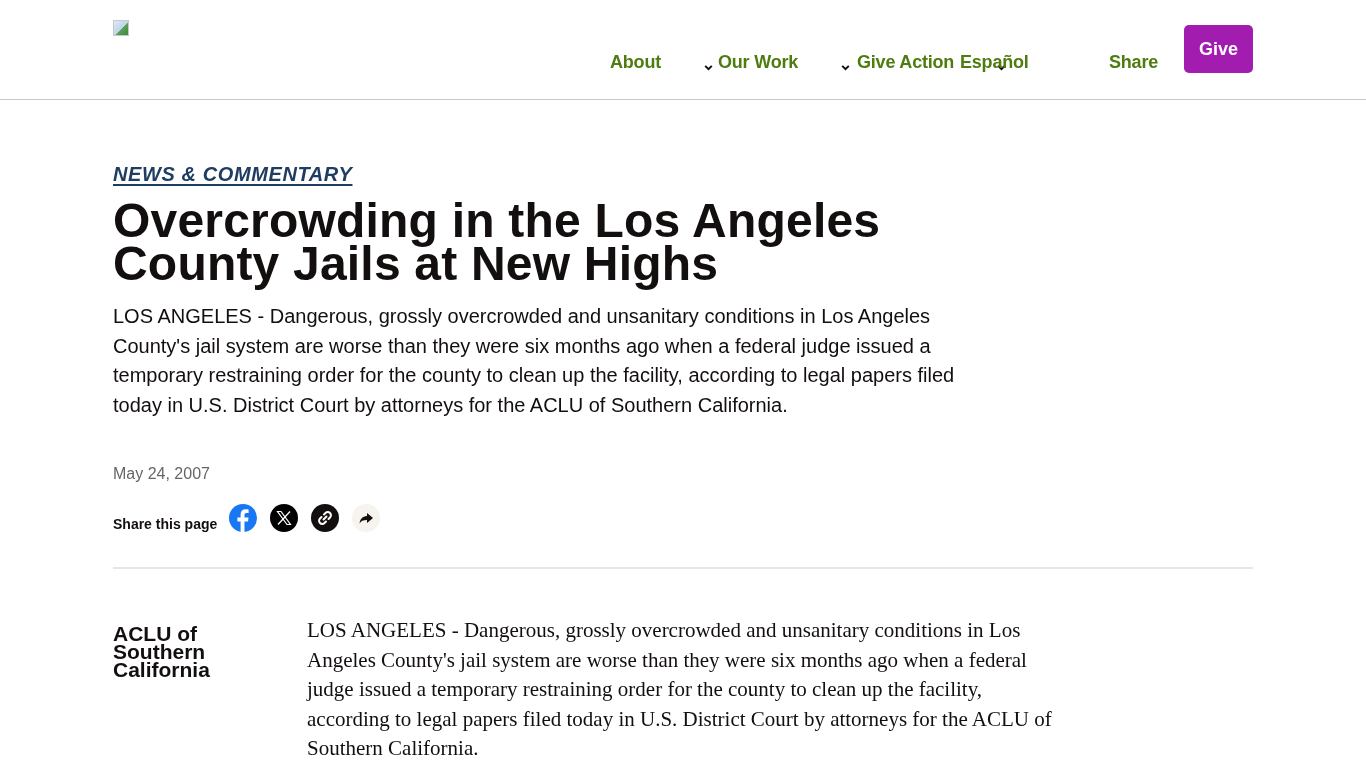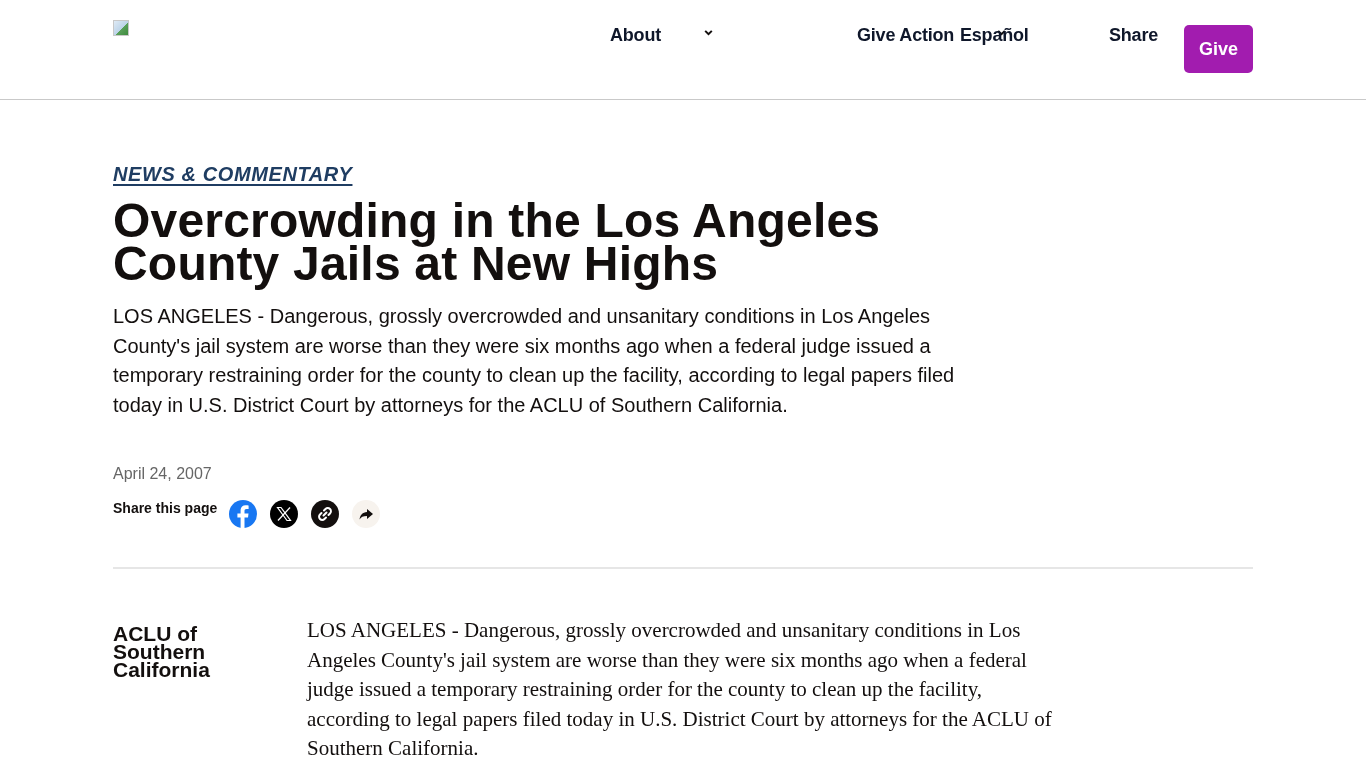--- a/index.html
+++ b/index.html
@@ -2,44 +2,50 @@
 <html><head>
 <meta charset="utf-8">
 <style>
   * { box-sizing: border-box; margin: 0; padding: 0; }
   html, body { width: 1366px; height: 768px; overflow: hidden; background: #fff; }
   body { font-family: "Liberation Sans", sans-serif; color: #130f0e; position: relative; }
 
   .header { position: absolute; left: 0; top: 0; width: 1366px; height: 100px; border-bottom: 1px solid #c9c9c9; }
   .logo { position: absolute; left: 113px; top: 20px; width: 16px; height: 16px; border: 1px solid #c8c8c8; background: linear-gradient(135deg,#dfeaf5 0%,#bcd3e8 55%,#5aa05a 56%,#3e8a3e 100%); }
   .nav { position: absolute; top: 25px; left: 0; height: 48px; width: 1366px; }
-  .nav-item { position: absolute; top: 0; height: 48px; display: flex; align-items: flex-start; font-weight: bold; font-size: 18px; color: #0f172a; cursor: pointer; letter-spacing: -0.2px; gap: 35px; }
+  .nav-item { position: absolute; top: 0; height: 48px; display: flex; align-items: flex-end; font-weight: bold; font-size: 18px; color: #4d7c0f; cursor: pointer; letter-spacing: -0.2px; gap: 35px; }
   .chev { display: inline-block; width: 11px; height: 11px; margin-left: 7px; margin-top: 2px; }
   .give { position: absolute; left: 1184px; top: 25px; width: 69px; height: 48px; background: #a21caf; color: #fff; border-radius: 5px; font-weight: bold; font-size: 18px; display: flex; align-items: center; justify-content: center; }
 
   .kicker { position: absolute; left: 113px; top: 163px; font-size: 20px; font-weight: bold; color: #1f3d62; text-decoration: underline; text-underline-offset: 3px; letter-spacing: 0.6px; font-style: italic; }
   .title { position: absolute; left: 113px; top: 199px; width: 880px; font-size: 48px; line-height: 43px; font-weight: bold; color: #130f0e; letter-spacing: 0.2px; }
   .summary { position: absolute; left: 113px; top: 302px; width: 860px; font-size: 20px; line-height: 29.5px; color: #130f0e; }
   .date { position: absolute; left: 113px; top: 465px; font-size: 16px; color: #666; }
-  .share { position: absolute; left: 113px; top: 500px; height: 32px; display: flex; align-items: flex-start; }
+  .share { position: absolute; left: 113px; top: 500px; height: 32px; display: flex; align-items: flex-end; }
   .share-label { font-size: 14px; font-weight: bold; color: #130f0e; margin-right: 12px; }
   .share-btn { width: 28px; height: 28px; border-radius: 50%; display: flex; align-items: center; justify-content: center; margin-right: 13px; cursor: pointer; }
   .divider { position: absolute; left: 113px; top: 567px; width: 1140px; height: 2px; background: #e6e6e6; }
 
   .byline { position: absolute; left: 113px; top: 625px; width: 180px; font-size: 21px; line-height: 18px; font-weight: bold; color: #130f0e; }
   .body { position: absolute; left: 307px; top: 616px; width: 760px; font-family: "Liberation Serif", serif; font-size: 21px; line-height: 29.5px; color: #130f0e; }
 </style>
 </head>
 <body>
 
 <div class="header">
   <div class="logo" title="ACLU logo (broken image)"></div>
   <div class="nav">
     <div class="nav-item" style="left:610px">
       <span>About</span>
+      <svg class="chev" viewBox="0 0 10 10">
+          <path d="M2 3.5 L5 6.5 L8 3.5" stroke="#130f0e" stroke-width="1.8" fill="none"></path>
+        </svg>
+    </div>
+    <div class="nav-item" style="left:718px">
+      <span>Our Work</span>
       <svg class="chev" viewBox="0 0 10 10">
           <path d="M2 3.5 L5 6.5 L8 3.5" stroke="#130f0e" stroke-width="1.8" fill="none"></path>
         </svg>
     </div>
     <div class="nav-item" style="left:857px">
       <span>Give Action</span>
       <svg class="chev" viewBox="0 0 10 10">
           <path d="M2 3.5 L5 6.5 L8 3.5" stroke="#130f0e" stroke-width="1.8" fill="none"></path>
         </svg>
     </div>
@@ -49,21 +55,21 @@
     <div class="nav-item" style="left:1109px">
       <span>Share</span>
     </div>
   </div>
   <div class="give">Give</div>
 </div>
 
 <a class="kicker">NEWS &amp; COMMENTARY</a>
 <h1 class="title">Overcrowding in the Los Angeles County Jails at New Highs</h1>
 <p class="summary">LOS ANGELES - Dangerous, grossly overcrowded and unsanitary conditions in Los Angeles County's jail system are worse than they were six months ago when a federal judge issued a temporary restraining order for the county to clean up the facility, according to legal papers filed today in U.S. District Court by attorneys for the ACLU of Southern California.</p>
-<div class="date">April 24, 2007</div>
+<div class="date">May 24, 2007</div>
 
 <div class="share">
   <span class="share-label">Share this page</span>
   <div class="share-btn" style="background:#1877f2">
     <svg width="28" height="28" viewBox="0 0 28 28">
         <path d="M15.5 28 V17.5 H19 L19.5 13.5 H15.5 V11 C15.5 9.8 15.9 9 17.6 9 H19.6 V5.4 C19.2 5.3 18 5.2 16.6 5.2 C13.6 5.2 11.6 7 11.6 10.4 V13.5 H8.4 V17.5 H11.6 V28 Z" fill="#fff"></path>
       </svg>
   </div>
   <div class="share-btn" style="background:#000">
     <svg width="16" height="16" viewBox="0 0 16 16">

